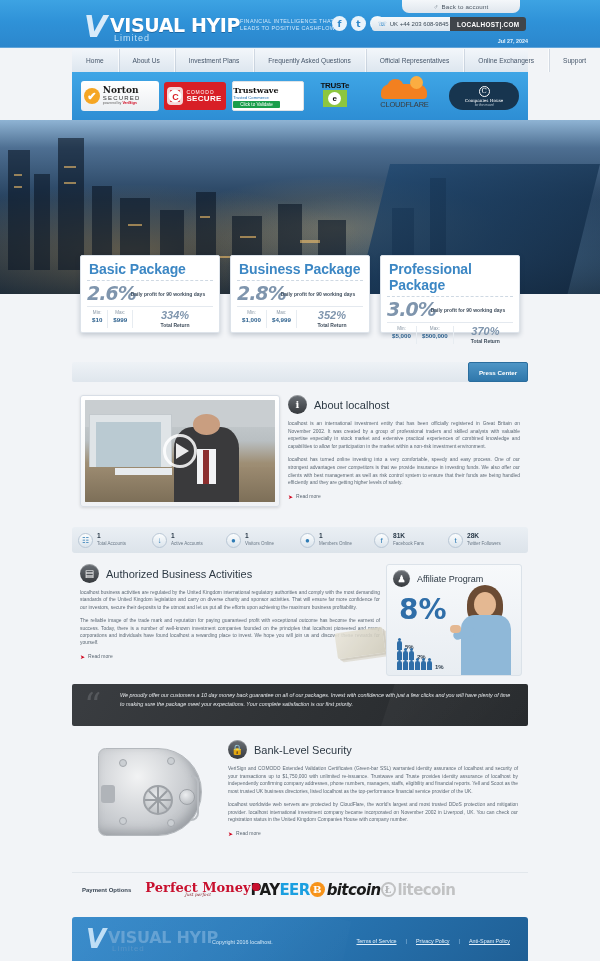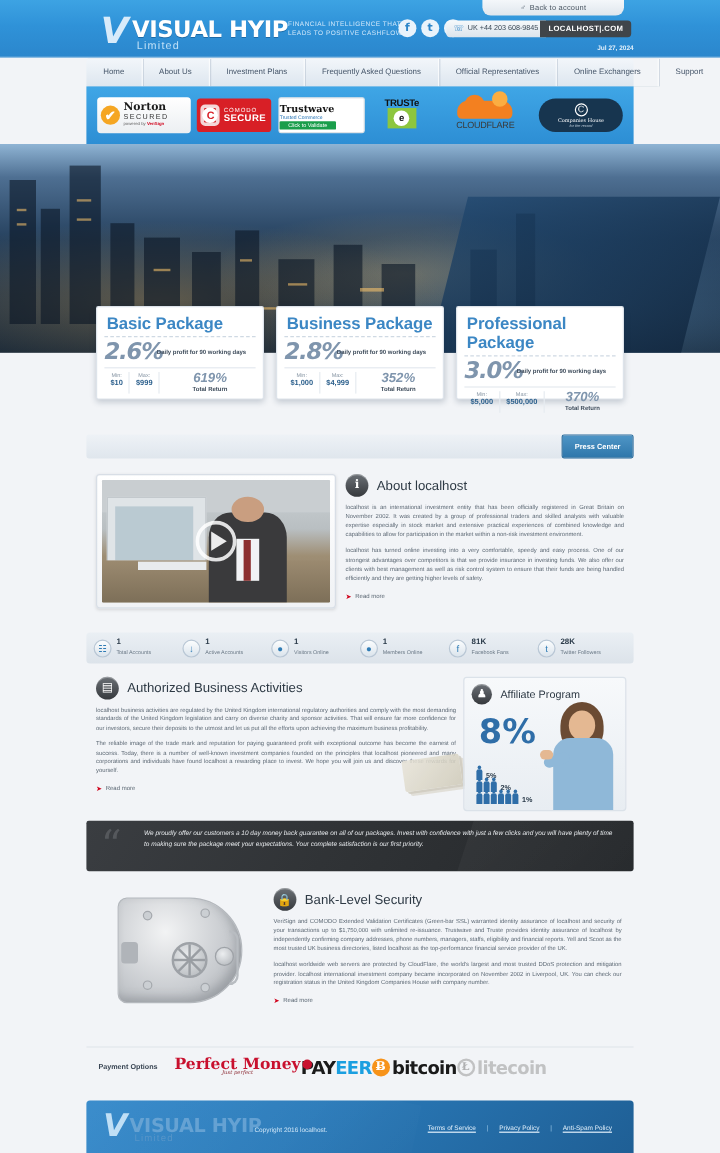--- a/index.html
+++ b/index.html
@@ -352,21 +352,21 @@
   .pm{ font-family:"DejaVu Serif",serif; line-height:1; position:relative;}
   .pm .p1{ font-size:13px; color:#c8102e; font-weight:bold;}
   .pm .p2{ font-size:4.4px; color:#8c2b34; font-style:italic; text-align:center; margin-top:-1px;}
   .pm .dot{ position:absolute; right:-9px; top:2px; width:8px;height:8px;border-radius:50%;background:#c8102e;}
   .pyr{ font-size:15px; font-weight:bold; letter-spacing:-.6px; font-family:"DejaVu Sans",sans-serif;}
   .pyr .a{ color:#1a1a1a;} .pyr .b{ color:#1b9fe0;}
   .btc{ display:flex; align-items:center;}
   .btc .bc{ width:15px;height:15px;border-radius:50%;background:#f7931a;color:#fff;
     font-size:10px;font-weight:bold;display:flex;align-items:center;justify-content:center;
     font-family:"DejaVu Serif",serif;}
-  .btc .bt{ font-size:15px; font-weight:bold; color:#1a1a1a; margin-left:2px;
+  .btc .bt{ font-size:15px; font-weight:bold; font-style:italic; color:#1a1a1a; margin-left:2px;
     font-family:"DejaVu Sans",sans-serif; letter-spacing:-.6px;}
   .ltc{ display:flex; align-items:center; opacity:.55;}
   .ltc .lc{ width:15px;height:15px;border-radius:50%;border:2px solid #9a9a9a;color:#7a7a7a;
     font-size:9px;font-weight:bold;display:flex;align-items:center;justify-content:center;
     font-family:"DejaVu Serif",serif;}
   .ltc .lt{ font-size:15px;font-weight:bold;color:#9a9a9a;margin-left:2px;letter-spacing:-.6px;
     font-family:"DejaVu Sans",sans-serif;}
 
   
   .footer{
@@ -529,21 +529,21 @@
       <div class="low">
         <div class="cell">
           <div class="lb">Min:</div>
           <div class="vl">$10</div>
         </div>
         <div class="cell">
           <div class="lb">Max:</div>
           <div class="vl">$999</div>
         </div>
         <div class="tot">
-          <div class="tr">619%</div>
+          <div class="tr">334%</div>
           <div class="tl">Total Return</div>
         </div>
       </div>
     </div>
 
     <div class="pkg">
       <h3>Business Package</h3>
       <div class="dash"></div>
       <div class="rate">
         <span class="pct">2.8%</span>

